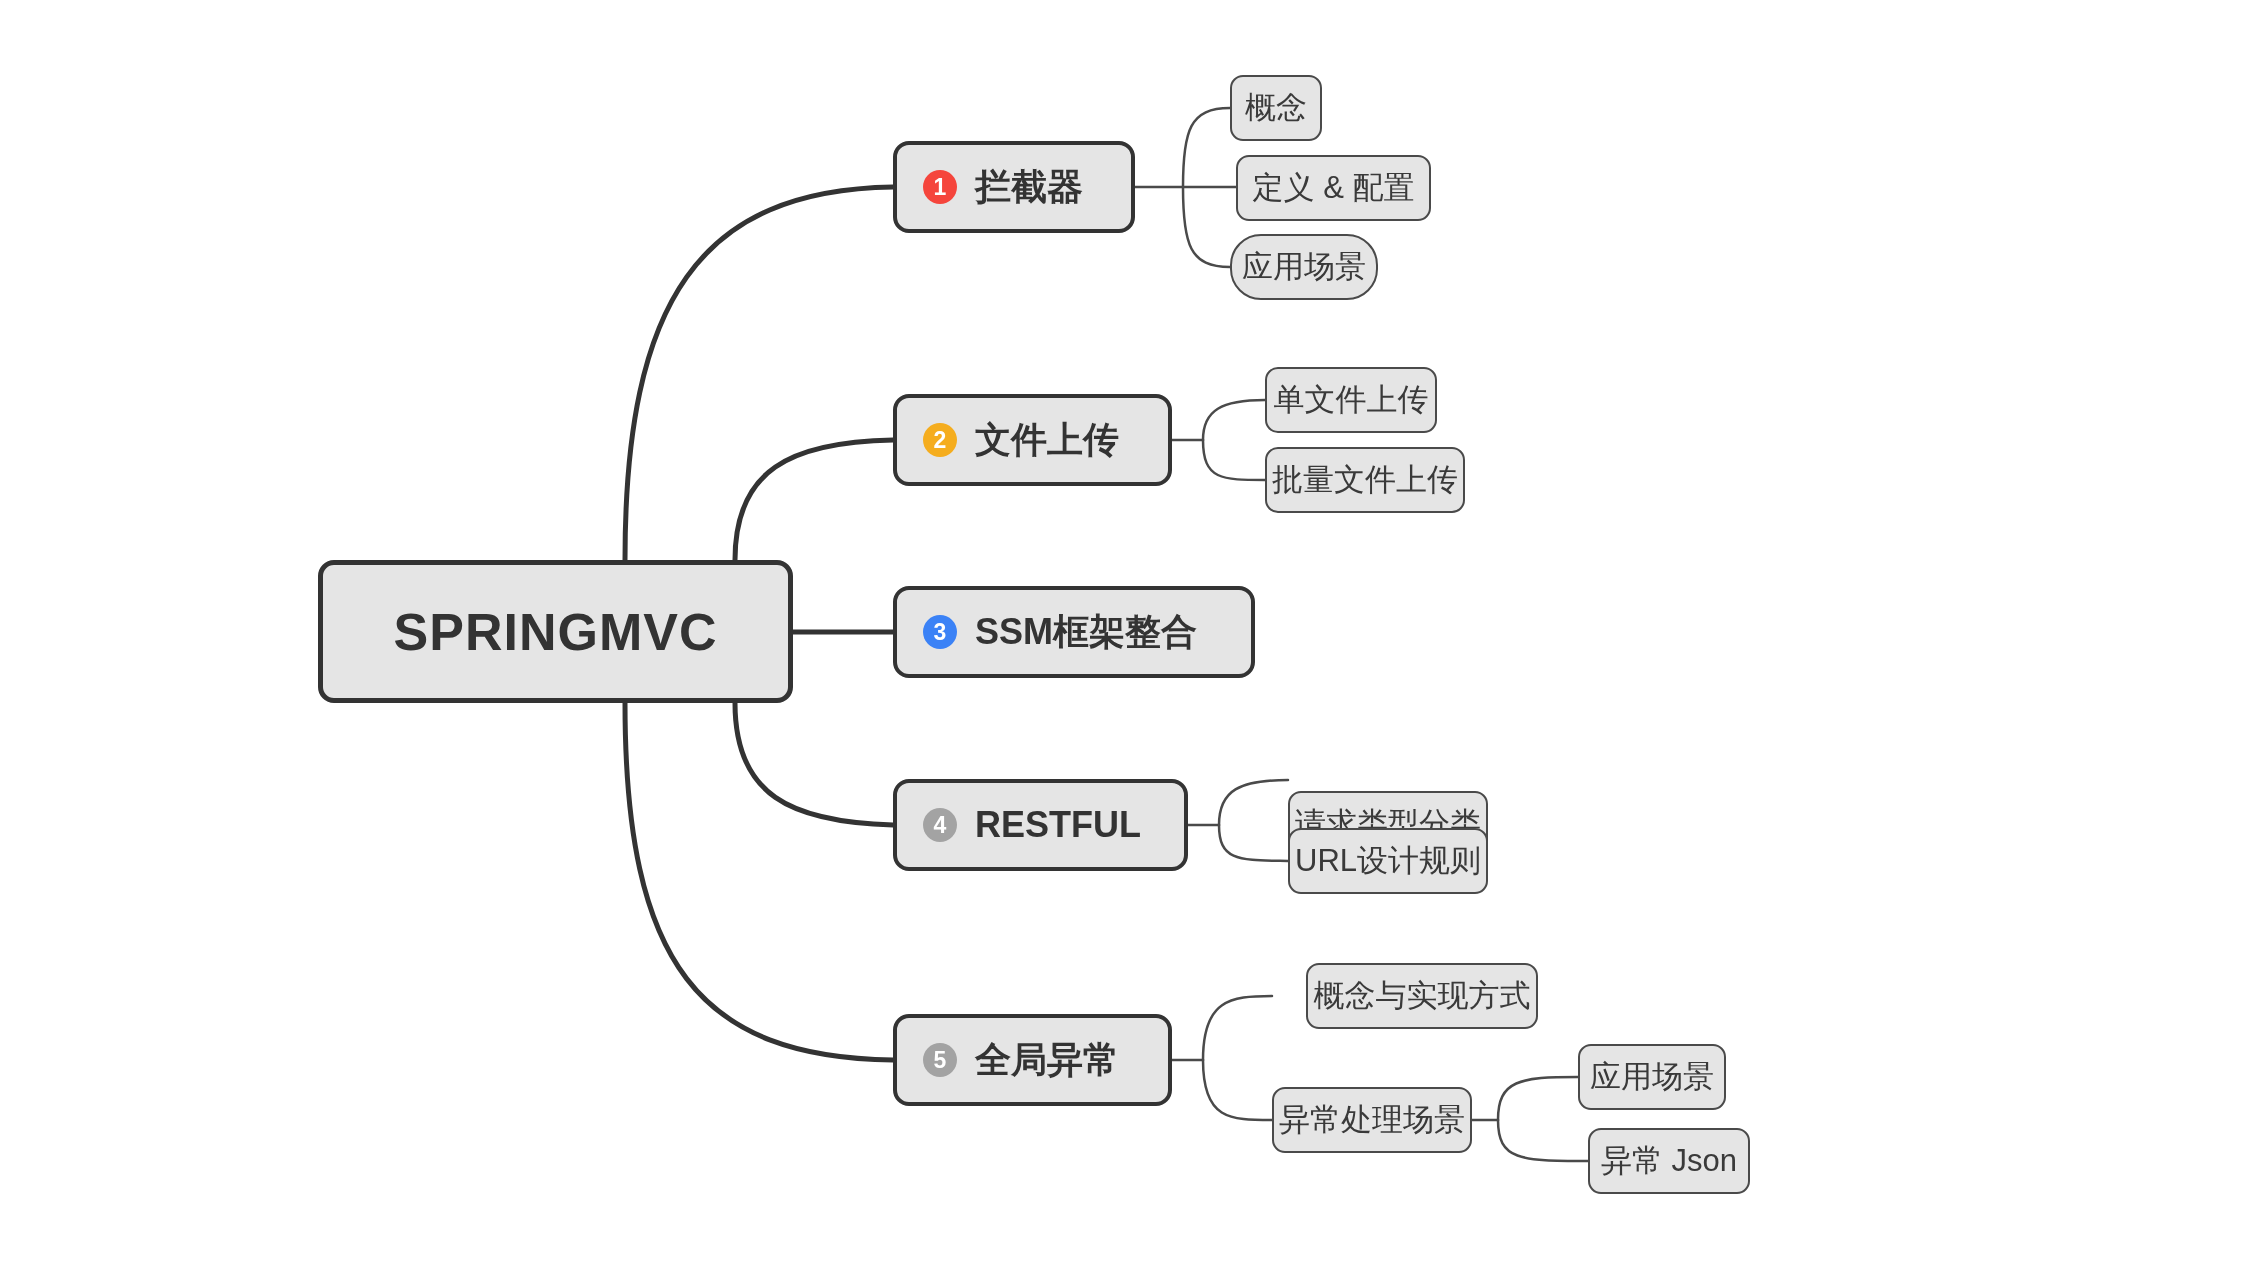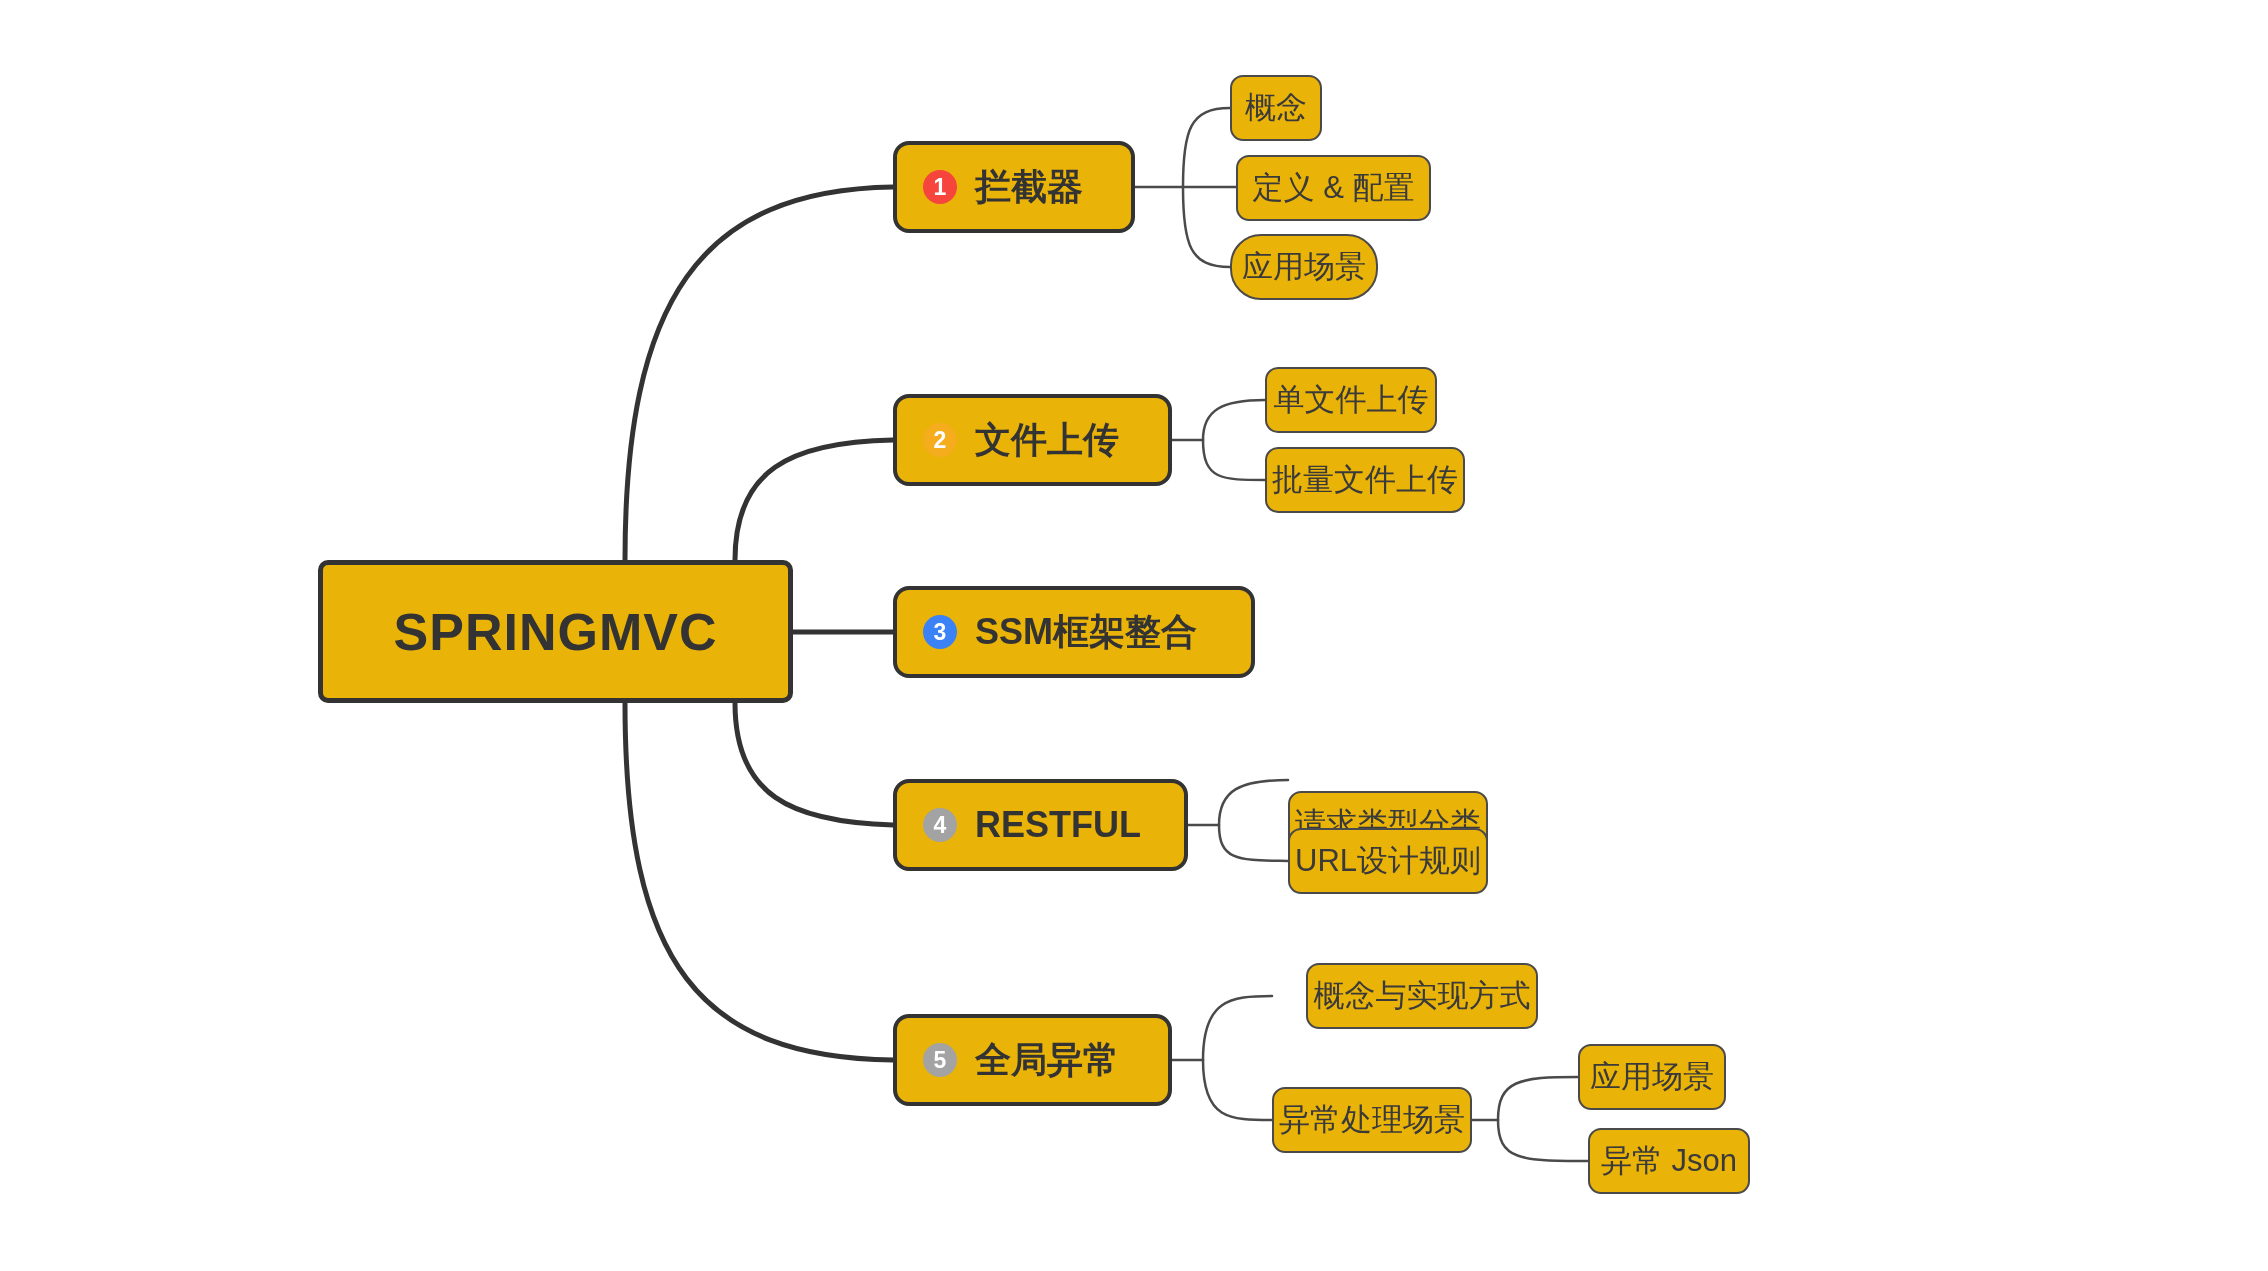--- a/index.html
+++ b/index.html
@@ -24,30 +24,30 @@
     position: absolute;
     left: 0;
     top: 0;
     width: 2268px;
     height: 1271px;
     pointer-events: none;
   }
   .node {
     position: absolute;
     box-sizing: border-box;
-    background: #eab308;
+    background: #e5e5e5;
     display: flex;
     align-items: center;
     justify-content: flex-start;
     white-space: nowrap;
   }
   
   .node-root {
     border: 5px solid #333333;
-    border-radius: 10px;
+    border-radius: 16px;
     justify-content: center;
   }
   .node-root .node-text {
     font-size: 52px;
     font-weight: bold;
     color: #333333;
     letter-spacing: 1px;
   }
   
   .node-branch {

